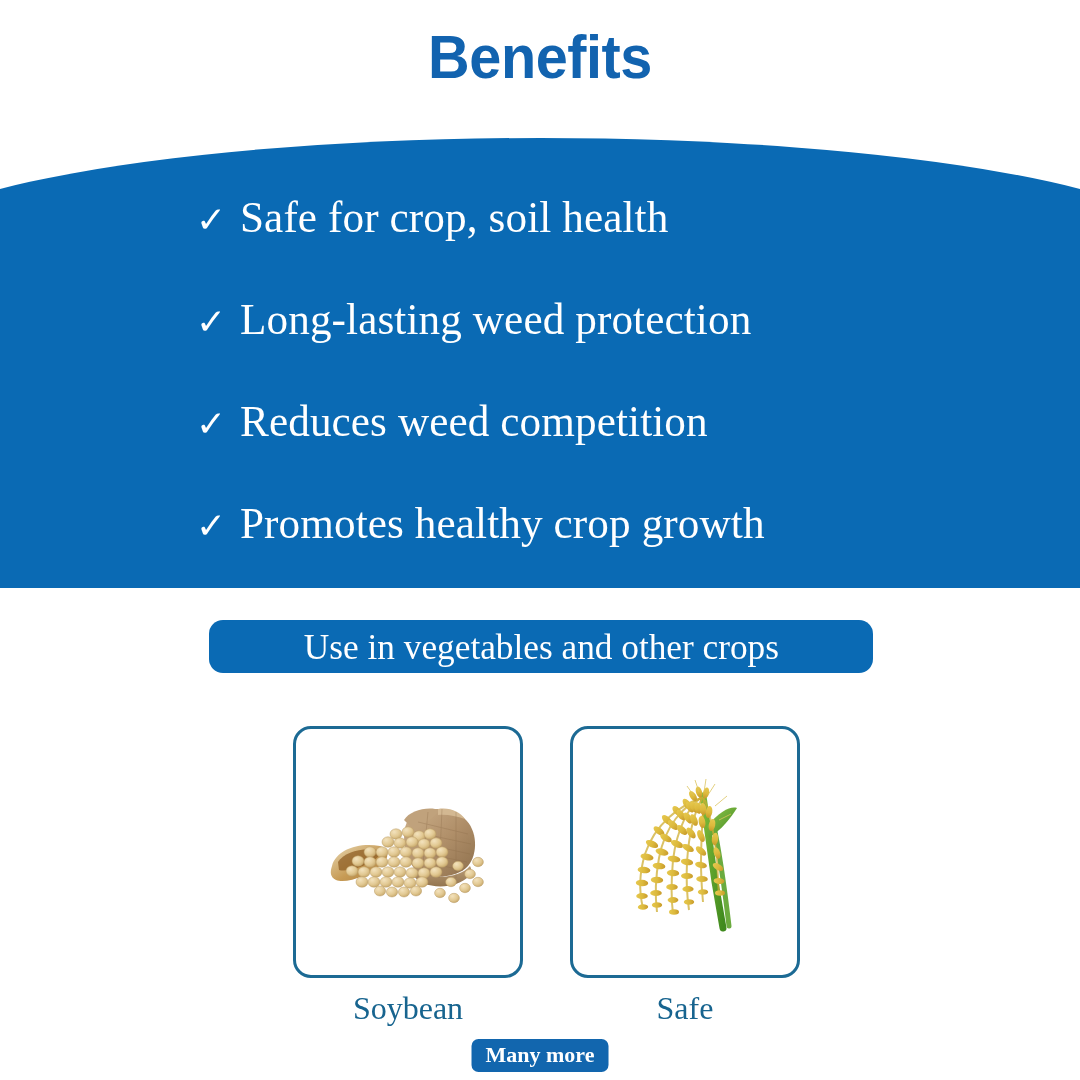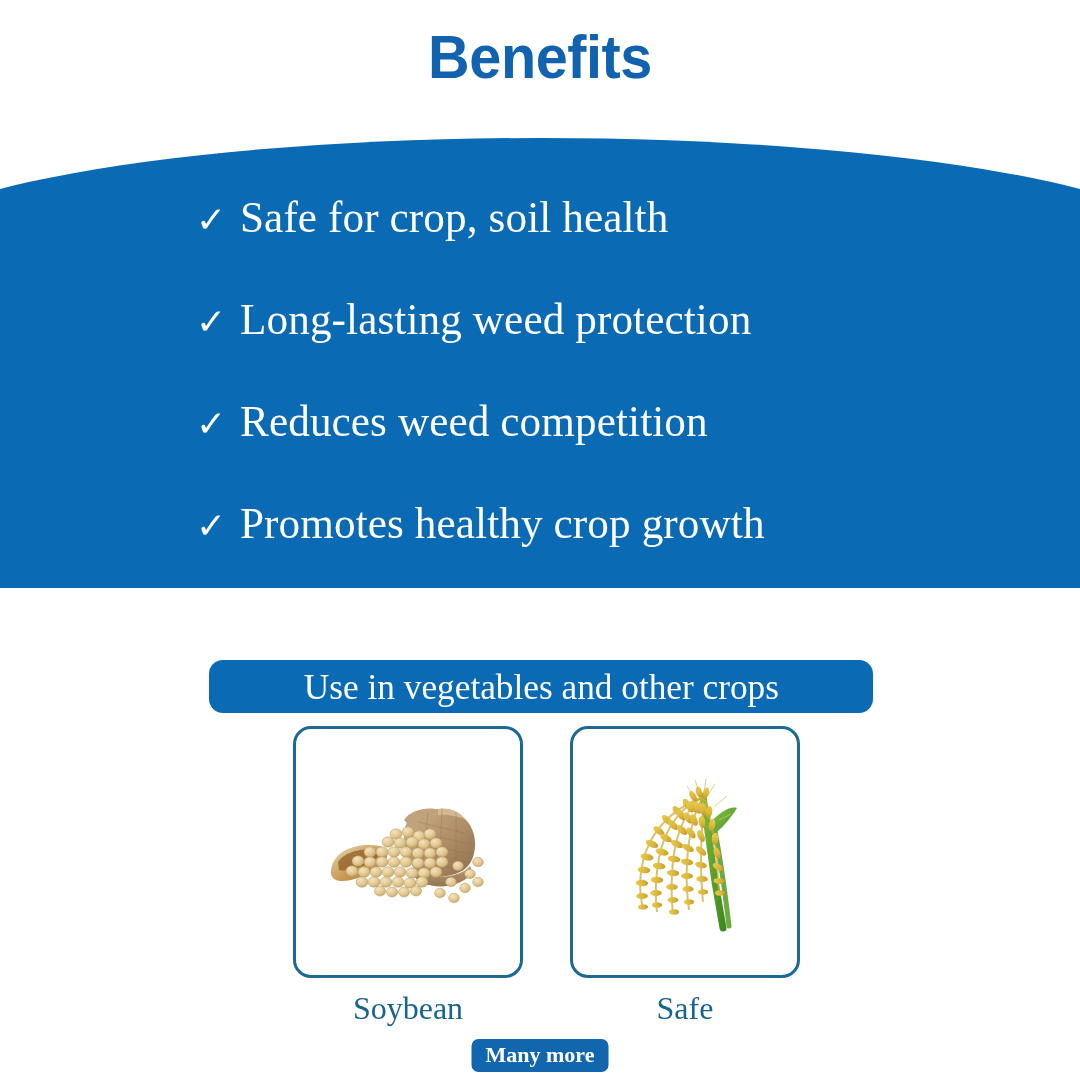--- a/index.html
+++ b/index.html
@@ -84,21 +84,21 @@
     letter-spacing: 0.1px;
     transform: scaleX(0.96);
     transform-origin: left center;
     white-space: nowrap;
   }
 
   
   .use-banner {
     position: absolute;
     left: 209px;
-    top: 660px;
+    top: 620px;
     width: 664px;
     height: 53px;
     background: #0A6AB4;
     border-radius: 14px;
     display: flex;
     align-items: center;
     justify-content: center;
   }
   .use-banner-text {
     font-family: "Liberation Serif", serif;

